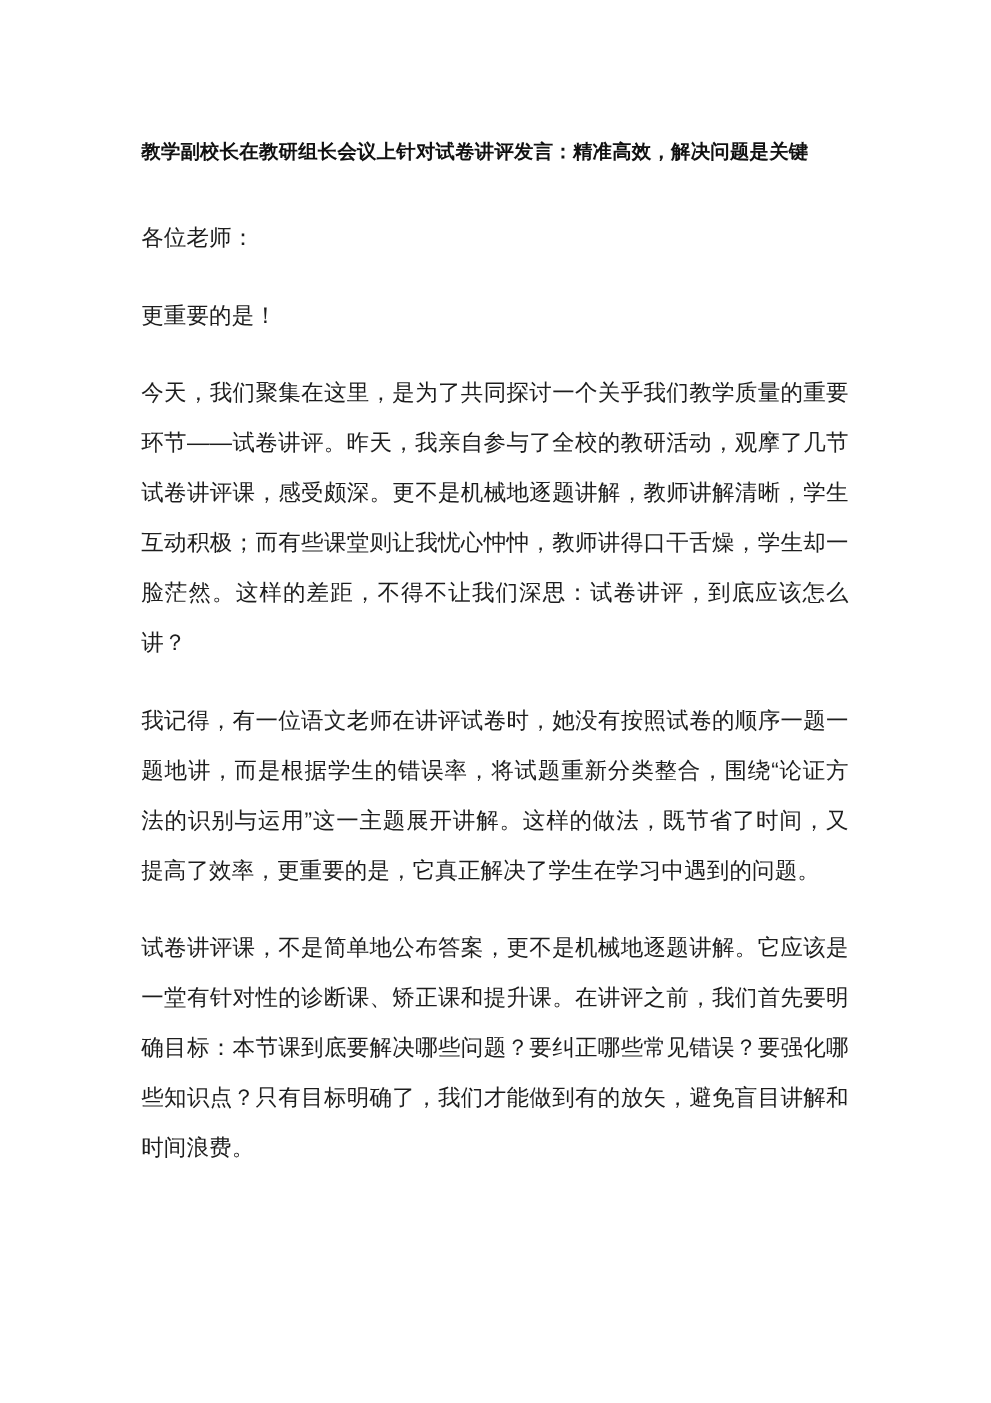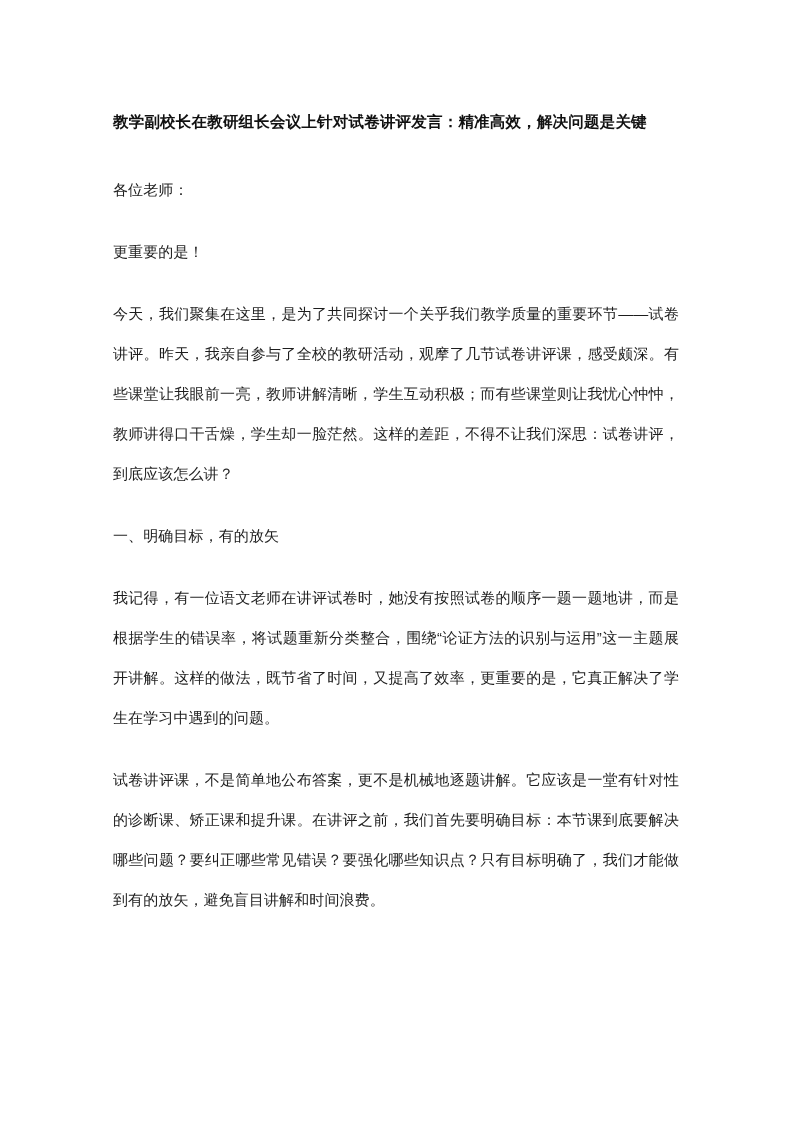--- a/index.html
+++ b/index.html
@@ -29,21 +29,21 @@
   }
   .doc-title {
     font-size: 15.5px;
     font-weight: bold;
     line-height: 36px;
     letter-spacing: 0.2px;
     margin: 0 0 30px 0;
     color: #111111;
   }
   .para {
-    font-size: 15px;
+    font-size: 18px;
     line-height: 40px;
     margin: 0 0 22px 0;
     text-align: justify;
     text-justify: inter-ideograph;
     color: #1d1d1d;
     letter-spacing: 0.1px;
   }
   .para.heading {
     margin-bottom: 22px;
   }
@@ -56,22 +56,21 @@
 
 <div class="page">
   <div class="content">
 
     <h1 class="doc-title">教学副校长在教研组长会议上针对试卷讲评发言：精准高效，解决问题是关键</h1>
 
     <p class="para">各位老师：</p>
 
     <p class="para">更重要的是！</p>
 
-    <p class="para">今天，我们聚集在这里，是为了共同探讨一个关乎我们教学质量的重要环节——试卷讲评。昨天，我亲自参与了全校的教研活动，观摩了几节试卷讲评课，感受颇深。有些课堂让我眼前一亮，教师讲解清晰，学生互动积极；而有些课堂则让我忧心忡忡，教师讲得口干舌燥，学生却一脸茫然。这样的差距，不得不让我们深思：试卷讲评，到底应该怎么讲？</p>
+    <p class="para">今天，我们聚集在这里，是为了共同探讨一个关乎我们教学质量的重要环节——试卷讲评。昨天，我亲自参与了全校的教研活动，观摩了几节试卷讲评课，感受颇深。更不是机械地逐题讲解，教师讲解清晰，学生互动积极；而有些课堂则让我忧心忡忡，教师讲得口干舌燥，学生却一脸茫然。这样的差距，不得不让我们深思：试卷讲评，到底应该怎么讲？</p>
 
-    <p class="para heading">一、明确目标，有的放矢</p>
 
     <p class="para">我记得，有一位语文老师在讲评试卷时，她没有按照试卷的顺序一题一题地讲，而是根据学生的错误率，将试题重新分类整合，围绕“论证方法的识别与运用”这一主题展开讲解。这样的做法，既节省了时间，又提高了效率，更重要的是，它真正解决了学生在学习中遇到的问题。</p>
 
     <p class="para">试卷讲评课，不是简单地公布答案，更不是机械地逐题讲解。它应该是一堂有针对性的诊断课、矫正课和提升课。在讲评之前，我们首先要明确目标：本节课到底要解决哪些问题？要纠正哪些常见错误？要强化哪些知识点？只有目标明确了，我们才能做到有的放矢，避免盲目讲解和时间浪费。</p>
 
   </div>
 </div>
 
 </body></html>

